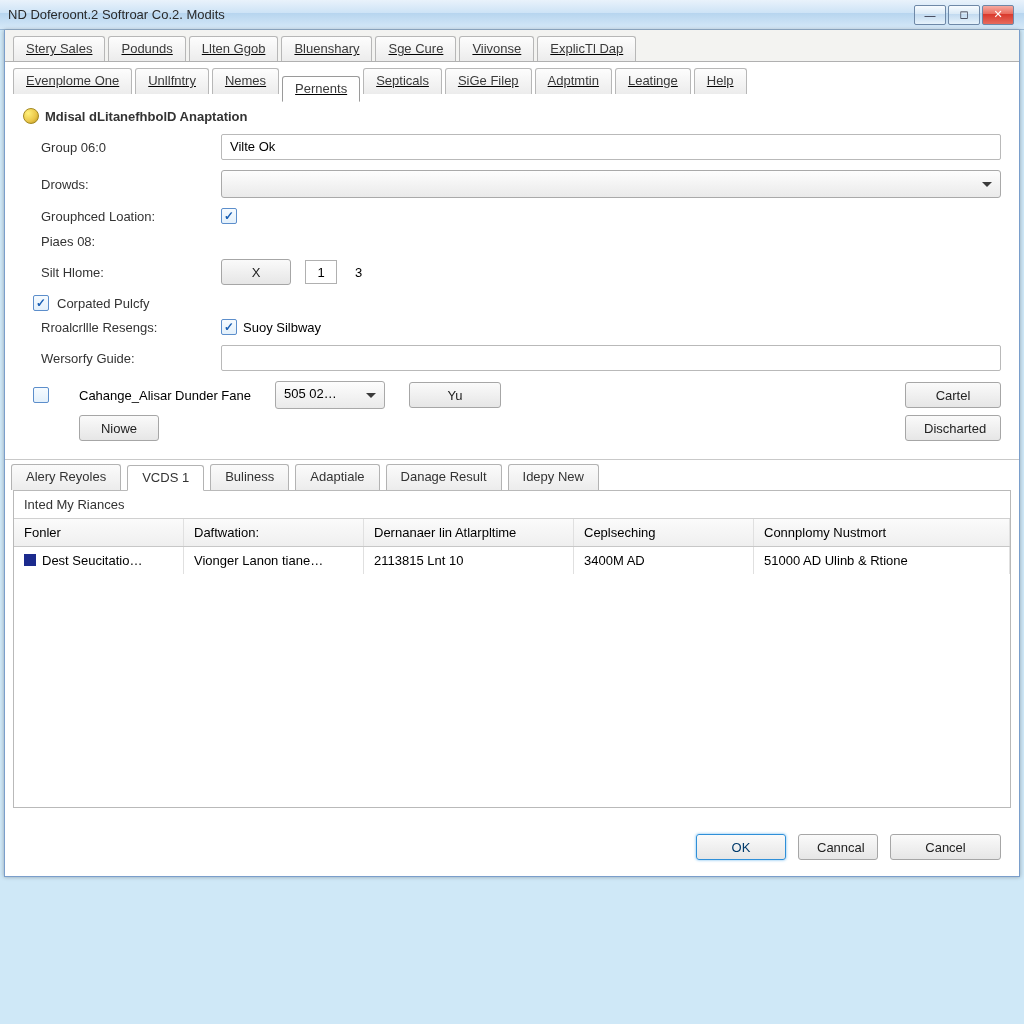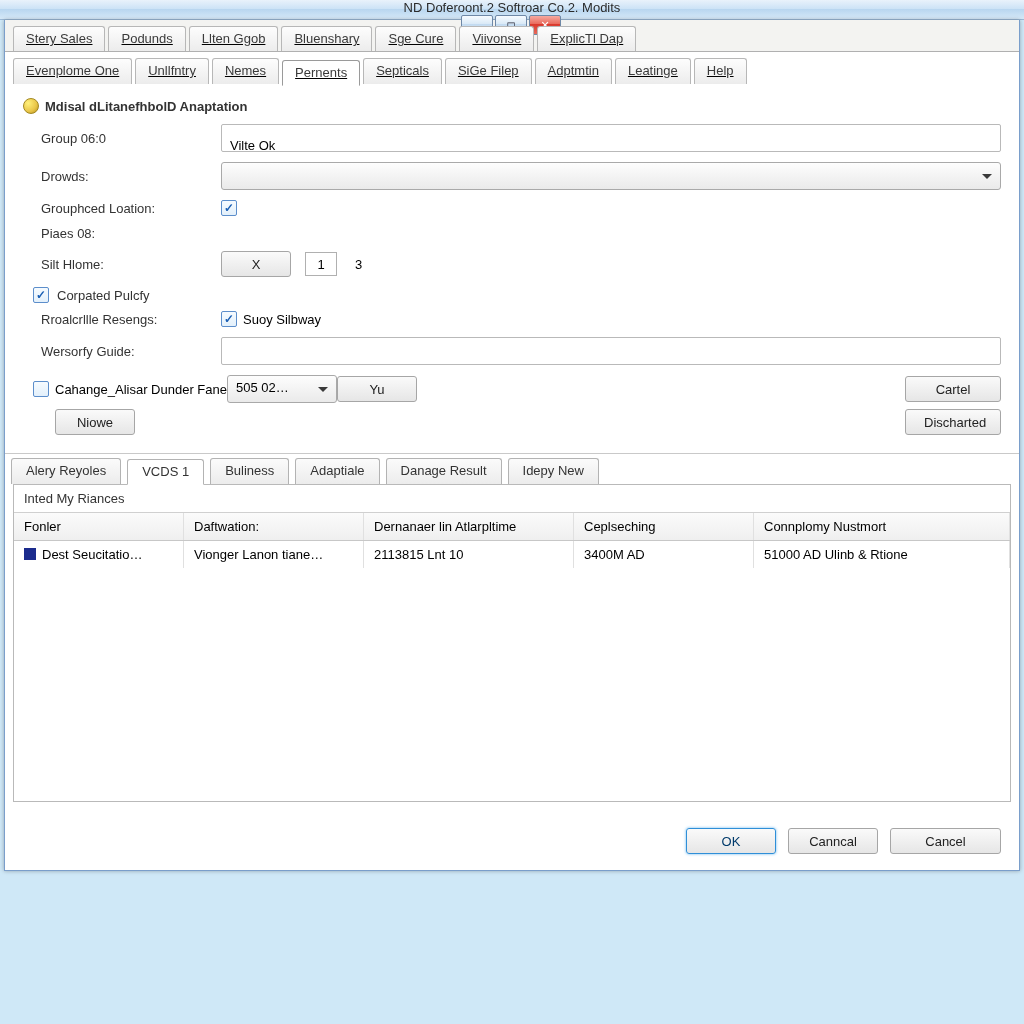--- a/index.html
+++ b/index.html
@@ -1,43 +1,43 @@
 <!DOCTYPE html>
 <html><head>
 <meta charset="utf-8">
 <style>
   * { box-sizing: border-box; font-family: "Segoe UI", Tahoma, sans-serif; font-size: 13px; }
   body { margin: 0; background: #cfe8f7; width: 1024px; height: 1024px; overflow: hidden; }
   .window { margin: 0 4px; background: #fff; border: 1px solid #7a9ecb; border-top: none; box-shadow: 0 0 4px rgba(0,0,0,.3); }
   
-  .titlebar { height: 20px; background: linear-gradient(#e9f2fb, #cde3f6 45%, #b7d5ef 46%, #d6e9f8); display: flex; align-items: center; padding: 0 8px 0 8px; border-bottom: 1px solid #9bb9d6; flex-direction: column; }
+  .titlebar { height: 30px; background: linear-gradient(#e9f2fb, #cde3f6 45%, #b7d5ef 46%, #d6e9f8); display: flex; align-items: center; padding: 0 8px 0 8px; border-bottom: 1px solid #9bb9d6; }
   .titlebar-text { color: #2a2a2a; flex: 1; }
   .winbtns { display: flex; gap: 2px; margin-right: 2px; }
   .wbtn { width: 32px; height: 20px; border: 1px solid #6e88a7; border-radius: 2px; background: linear-gradient(#f7fbff, #d9e9f6 45%, #c2daf0 46%, #e6f2fb); display:flex;align-items:center;justify-content:center; font-size:11px; color:#223; cursor: default; }
   .wbtn.close { background: linear-gradient(#f6a9a0, #e9695b 45%, #d9392d 46%, #e76b5d); color:#fff; }
   
   .tabstrip { display:flex; gap:3px; padding: 6px 8px 0 8px; background:#f3f3f1; border-bottom:1px solid #b0b0b0;text-decoration:underline; }
   .tabstrip.secondary { background:#fff; border-bottom:none; }
   .tab { padding: 4px 12px 5px; border:1px solid #b7b7b7; border-bottom:none; border-radius:3px 3px 0 0; background:linear-gradient(#fdfdfd,#ececec); color:#3a3a3a; cursor:default; white-space:nowrap; }
-  .tab.active { background:#fff; border-color:#9a9a9a; position:relative; top:2px; border-bottom:1px solid #fff; }
+  .tab.active { background:#fff; border-color:#9a9a9a; position:relative; top:8px; border-bottom:1px solid #fff; }
   
   .panel { padding: 14px 18px 8px 18px; background:#fff; }
   .section-head { display:flex; align-items:center; gap:6px; margin-bottom:10px; font-weight:600; color:#333; }
   .info-icon { width:16px;height:16px;border-radius:50%;background:radial-gradient(circle at 30% 30%, #fff07a, #e9c548 60%, #b28e1a);border:1px solid #a38820; display:inline-block; }
   .formrow { display:flex; align-items:center; margin: 4px 0 10px 18px; }
   .formrow label { width: 180px; color:#333; }
-  .txt { height:26px; border:1px solid #b9b9b9; border-radius:2px; padding: 13px 8px; background:#fff; flex:1; }
+  .txt { height:26px; border:1px solid #b9b9b9; border-radius:2px; padding: 4px 8px; background:#fff; flex:1; }
   .combo { height:28px; border:1px solid #a9a9a9; border-radius:3px; background:linear-gradient(#fdfdfd,#eaeaea); flex:1; position:relative; padding:4px 26px 4px 8px; }
   .combo::after { content:""; position:absolute; right:8px; top:11px; border:5px solid transparent; border-top-color:#3a3a3a; }
   .chk { width:16px;height:16px;border:1px solid #5c8ecb; border-radius:2px; background:linear-gradient(#f6fbff,#e3f0fb); display:inline-flex;align-items:center;justify-content:center;margin-right:6px; }
   .chk.checked::after { content:"✓"; color:#1a5fb4; font-size:12px; font-weight:bold; line-height:1; }
   .btn { height:26px; padding: 0 18px; border:1px solid #a6a6a6; border-radius:3px; background:linear-gradient(#fafafa,#e6e6e6); color:#222; cursor:default; }
   .btn.primary { border-color:#2f8fd8; box-shadow:0 0 3px #6bb7ef; color:#003a6b; }
   .small-input { width:32px; height:24px; border:1px solid #b0b0b0; text-align:center; }
-  .row-actions { display:flex; gap:0; align-items:center; margin:6px 0 10px 10px; }
+  .row-actions { display:flex; gap:24px; align-items:center; margin:6px 0 10px 10px; }
   .row-actions .right { margin-left:auto; display:flex; flex-direction:column; gap:6px; }
   
   .subtabs { display:flex; gap:6px; padding: 4px 6px 0 6px; border-top:1px solid #c9c9c9; background:#fff; }
   .subtab { padding:4px 14px 5px; border:1px solid #b3b3b3; border-bottom:none; border-radius:3px 3px 0 0; background:linear-gradient(#fbfbfb,#ececec); color:#333; }
   .subtab.active { background:#fff; position:relative; top:1px; border-bottom:1px solid #fff; }
   .tablebox { margin:0 8px 16px 8px; border:1px solid #b9b9b9; }
   .tbl-title { padding:6px 10px; border-bottom:1px solid #d0d0d0; background:#fff; color:#333; }
   .tbl-head, .tbl-row { display:flex; }
   .tbl-head { background:linear-gradient(#fbfbfb,#efefef); border-bottom:1px solid #c7c7c7; }
   .th, .td { padding:6px 10px; border-right:1px solid #e0e0e0; overflow:hidden; text-overflow:ellipsis; white-space:nowrap; }
@@ -125,21 +125,21 @@
     </div>
     <div class="formrow">
       <label>Wersorfy Guide:</label>
       <div class="txt"></div>
     </div>
 
     <div class="row-actions">
       <span class="chk"></span>
       <span>Cahange_Alisar Dunder Fane</span>
       <div class="combo" style="flex:0 0 110px">505 02…</div>
-      <button class="btn" style="width:80px">Yu</button>
+      <button class="btn" style="width:92px">Yu</button>
       <div class="right">
         <button class="btn" style="width:96px">Cartel</button>
       </div>
     </div>
     <div class="row-actions" style="margin-top:-4px">
       <span style="width:22px"></span>
       <button class="btn" style="width:80px">Niowe</button>
       <div class="right">
         <button class="btn" style="width:96px">Discharted</button>
       </div>
@@ -170,17 +170,17 @@
           <div class="td c2">Vionger Lanon tiane…</div>
           <div class="td c3">2113815 Lnt 10</div>
           <div class="td c4">3400M AD</div>
           <div class="td c5">51000 AD Ulinb &amp; Rtione</div>
         </div>
       </div>
   </div>
 
   <div class="dlgbtns">
     <button class="btn primary" style="width:90px">OK</button>
-    <button class="btn" style="width:90px">Canncal</button>
+    <button class="btn" style="width:80px">Canncal</button>
     <button class="btn" style="width:111px">Cancel</button>
   </div>
 
 </div>
 
 </body></html>

